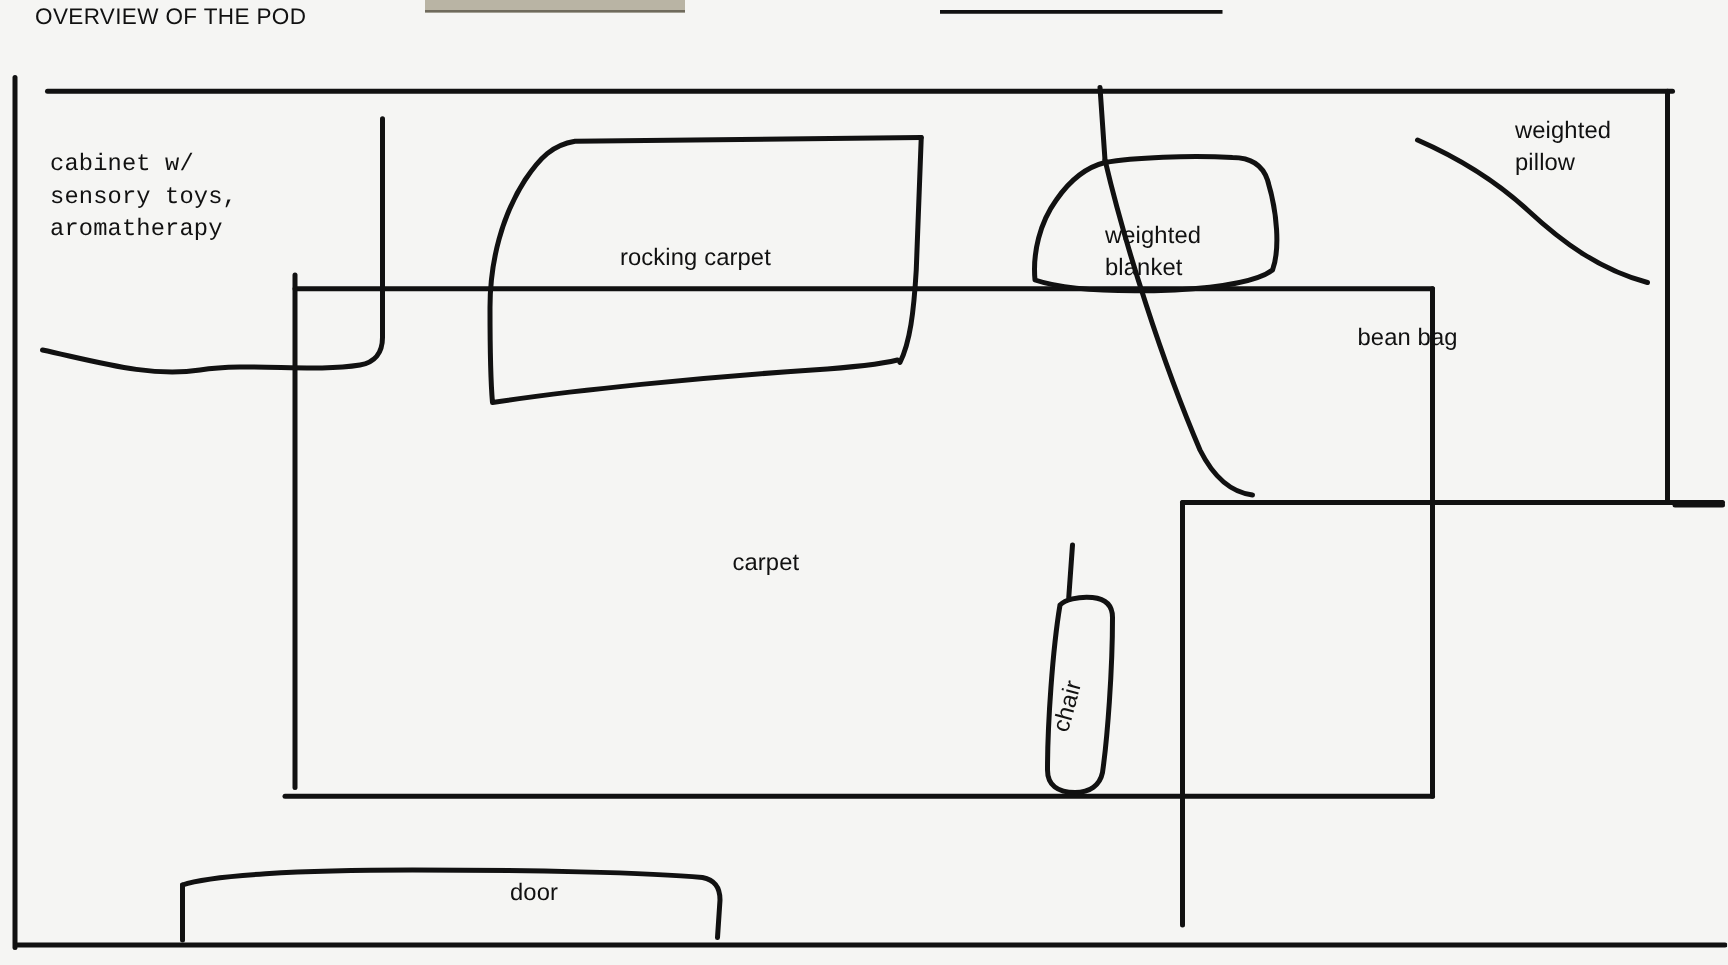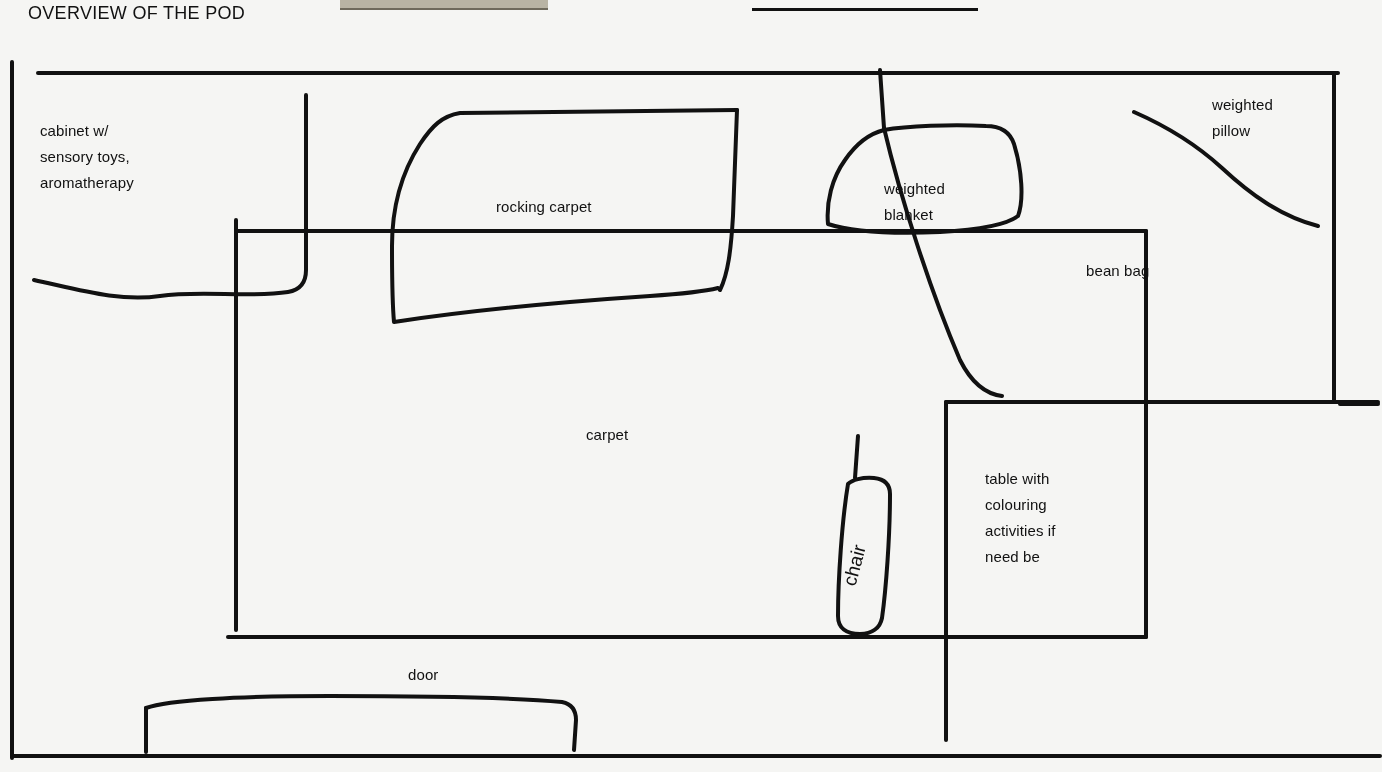--- a/index.html
+++ b/index.html
@@ -20,21 +20,21 @@
   }
   #sketch {
     position: absolute;
     left: 0;
     top: 0;
     width: 1382px;
     height: 772px;
   }
   .lbl {
     position: absolute;
-    font-size: 15px;
+    font-size: 19px;
     line-height: 26px;
     color: #111111;
     white-space: pre-line;
     letter-spacing: 0.1px;
   }
   #title {
     position: absolute;
     left: 28px;
     top: 3px;
     font-size: 18px;
@@ -52,28 +52,28 @@
     background: #b9b4a4;
     border-bottom: 2px solid #6f6a5c;
   }
   #strip-b {
     left: 752px;
     top: 0px;
     width: 226px;
     background: #f5f5f3;
     border-bottom: 3px solid #111111;
   }
-  .lbl-cabinet { left: 40px; top: 118px; }
+  .lbl-cabinet { left: 40px; top: 118px; font-family: Liberation Mono, monospace; }
   .lbl-rocking { left: 496px; top: 194px; }
   .lbl-weighted-blanket { left: 884px; top: 176px; }
   .lbl-weighted-pillow { left: 1212px; top: 92px; }
   .lbl-bean-bag { left: 1086px; top: 258px; }
-  .lbl-carpet { left: 586px; top: 422px; }
+  .lbl-carpet { left: 586px; top: 438px; }
   .lbl-table { left: 985px; top: 466px; }
-  .lbl-door { left: 408px; top: 662px; }
+  .lbl-door { left: 408px; top: 702px; }
   .lbl-chair {
     left: 843px;
     top: 562px;
     font-size: 19px;
     transform: rotate(-75deg);
     transform-origin: 10px 14px;
   }
 </style>
 </head>
 <body>
@@ -134,20 +134,16 @@
   <div class="lbl lbl-cabinet">cabinet w/
 sensory toys,
 aromatherapy</div>
   <div class="lbl lbl-rocking">rocking carpet</div>
   <div class="lbl lbl-weighted-blanket">weighted
 blanket</div>
   <div class="lbl lbl-weighted-pillow">weighted
 pillow</div>
   <div class="lbl lbl-bean-bag">bean bag</div>
   <div class="lbl lbl-carpet">carpet</div>
-  <div class="lbl lbl-table">table with
-colouring
-activities if
-need be</div>
   <div class="lbl lbl-chair">chair</div>
   <div class="lbl lbl-door">door</div>
 
 </div>
 
 </body></html>

